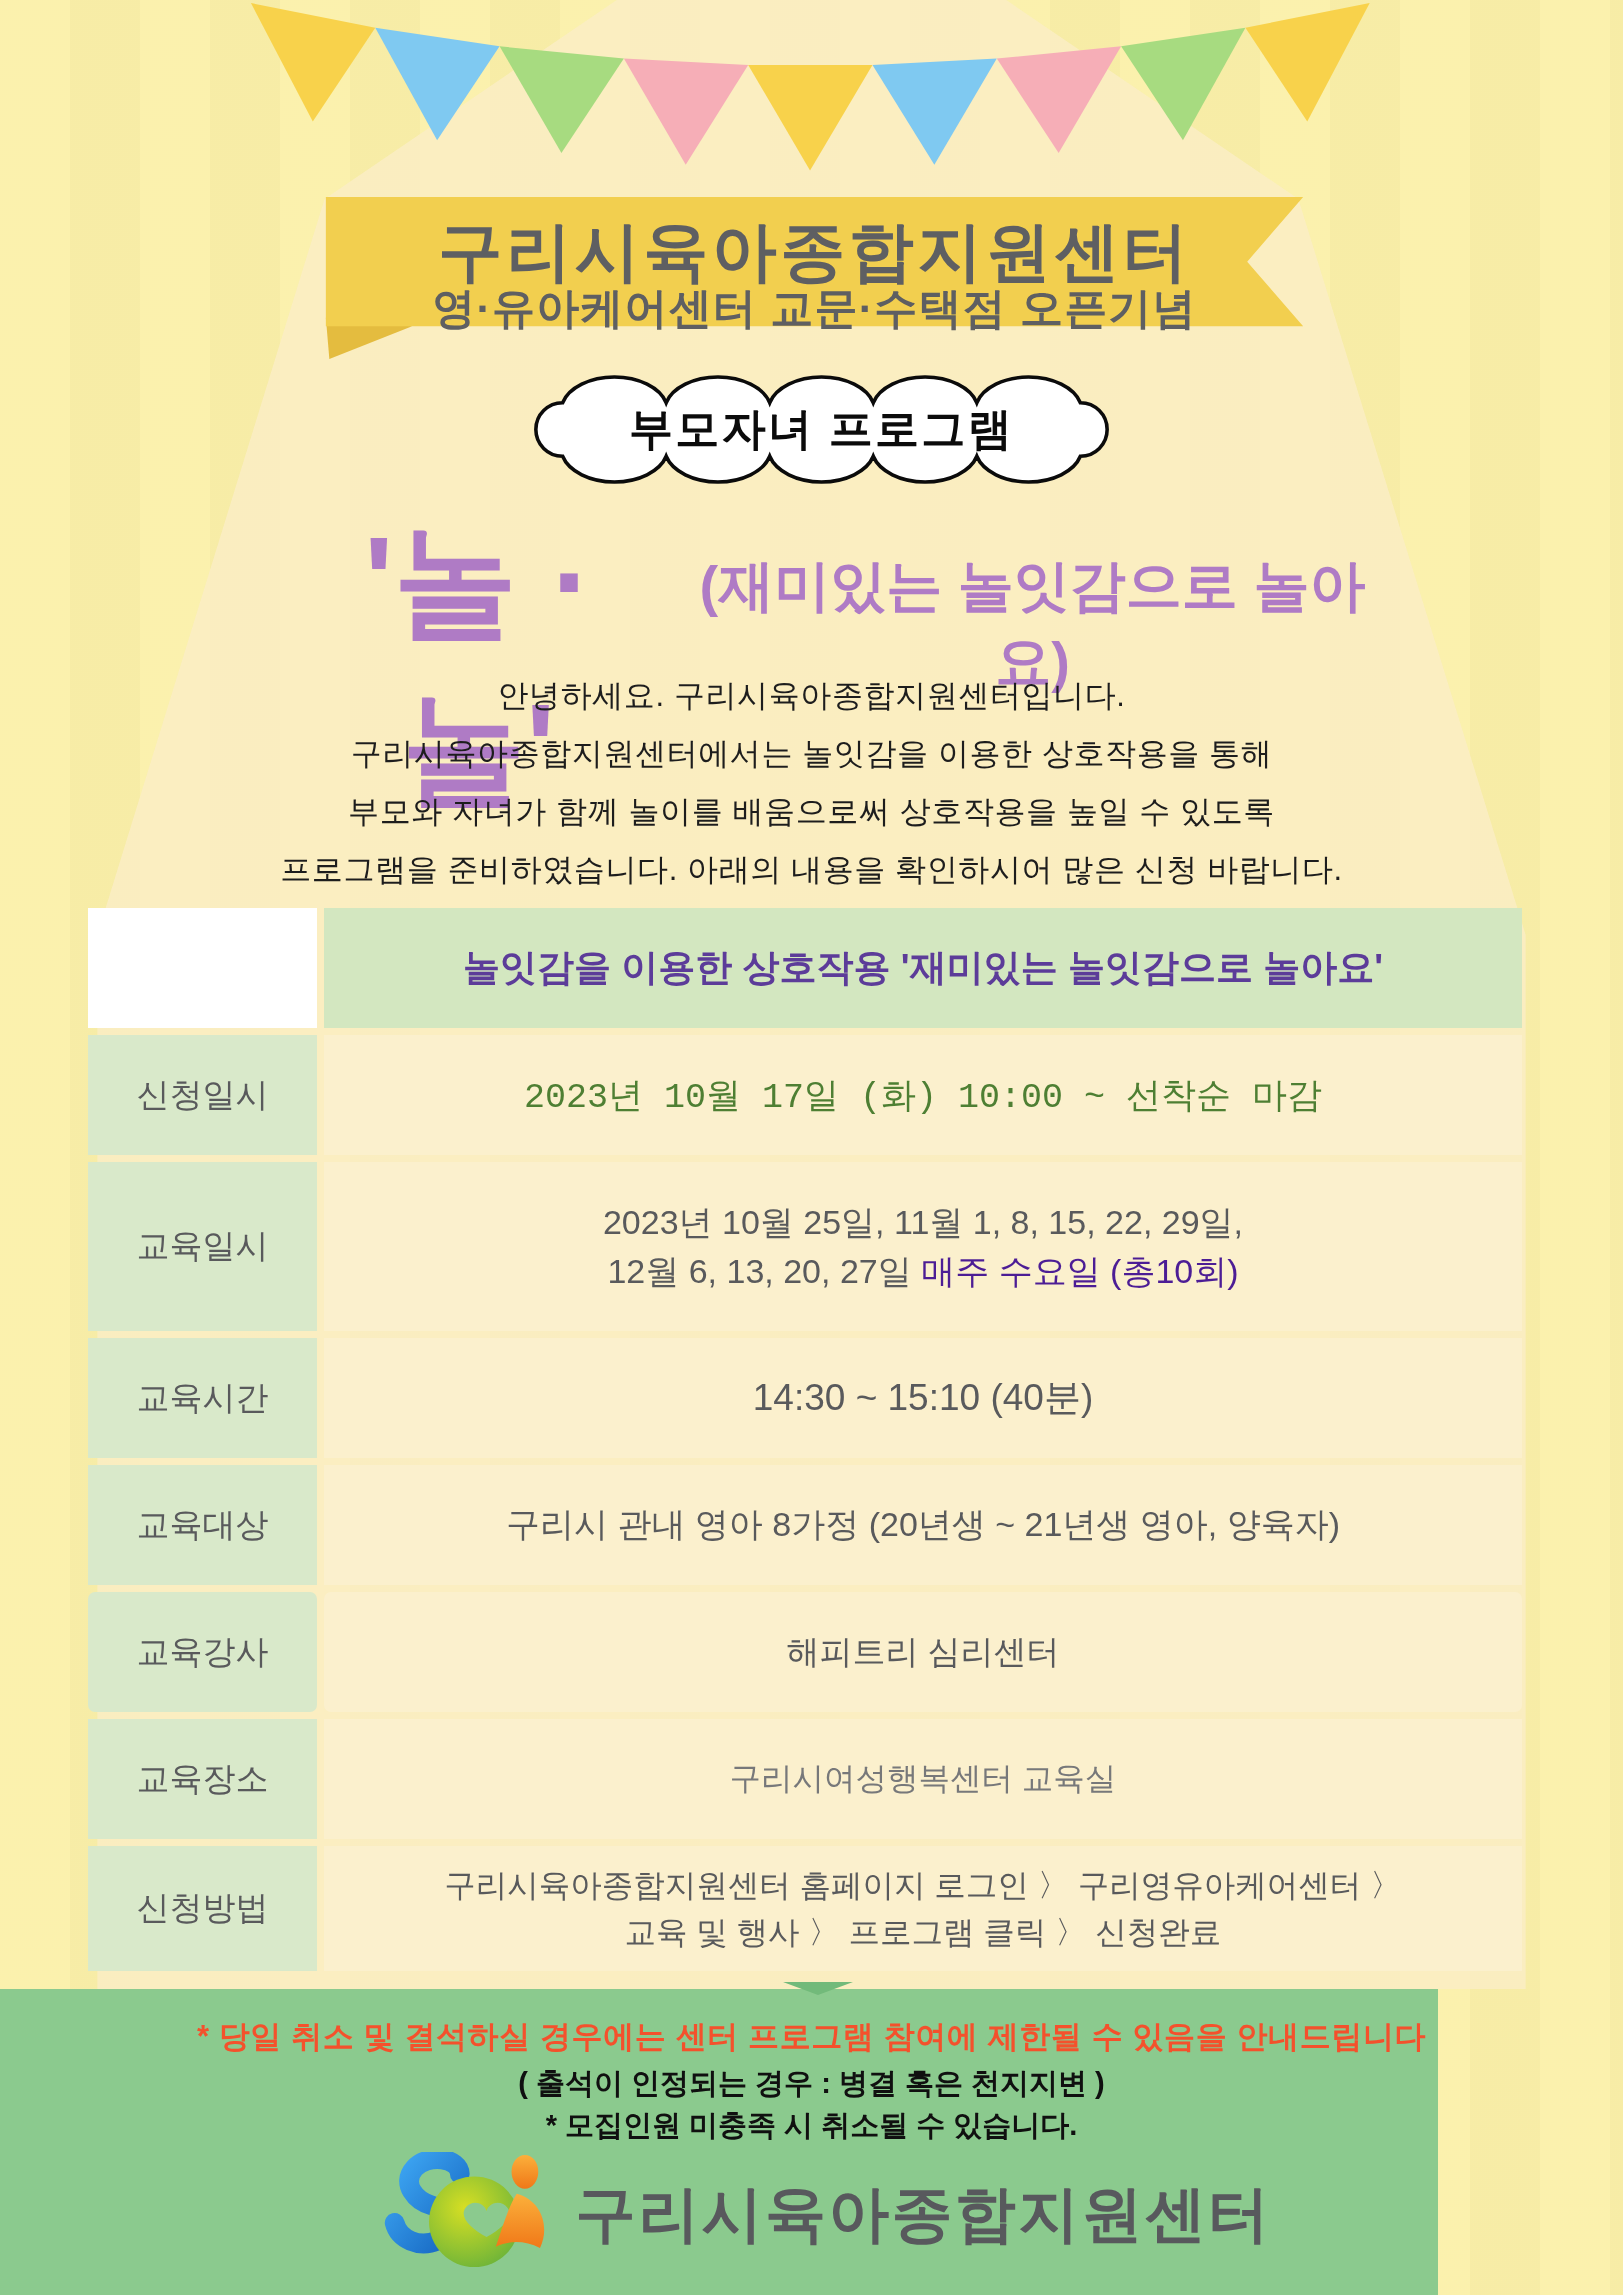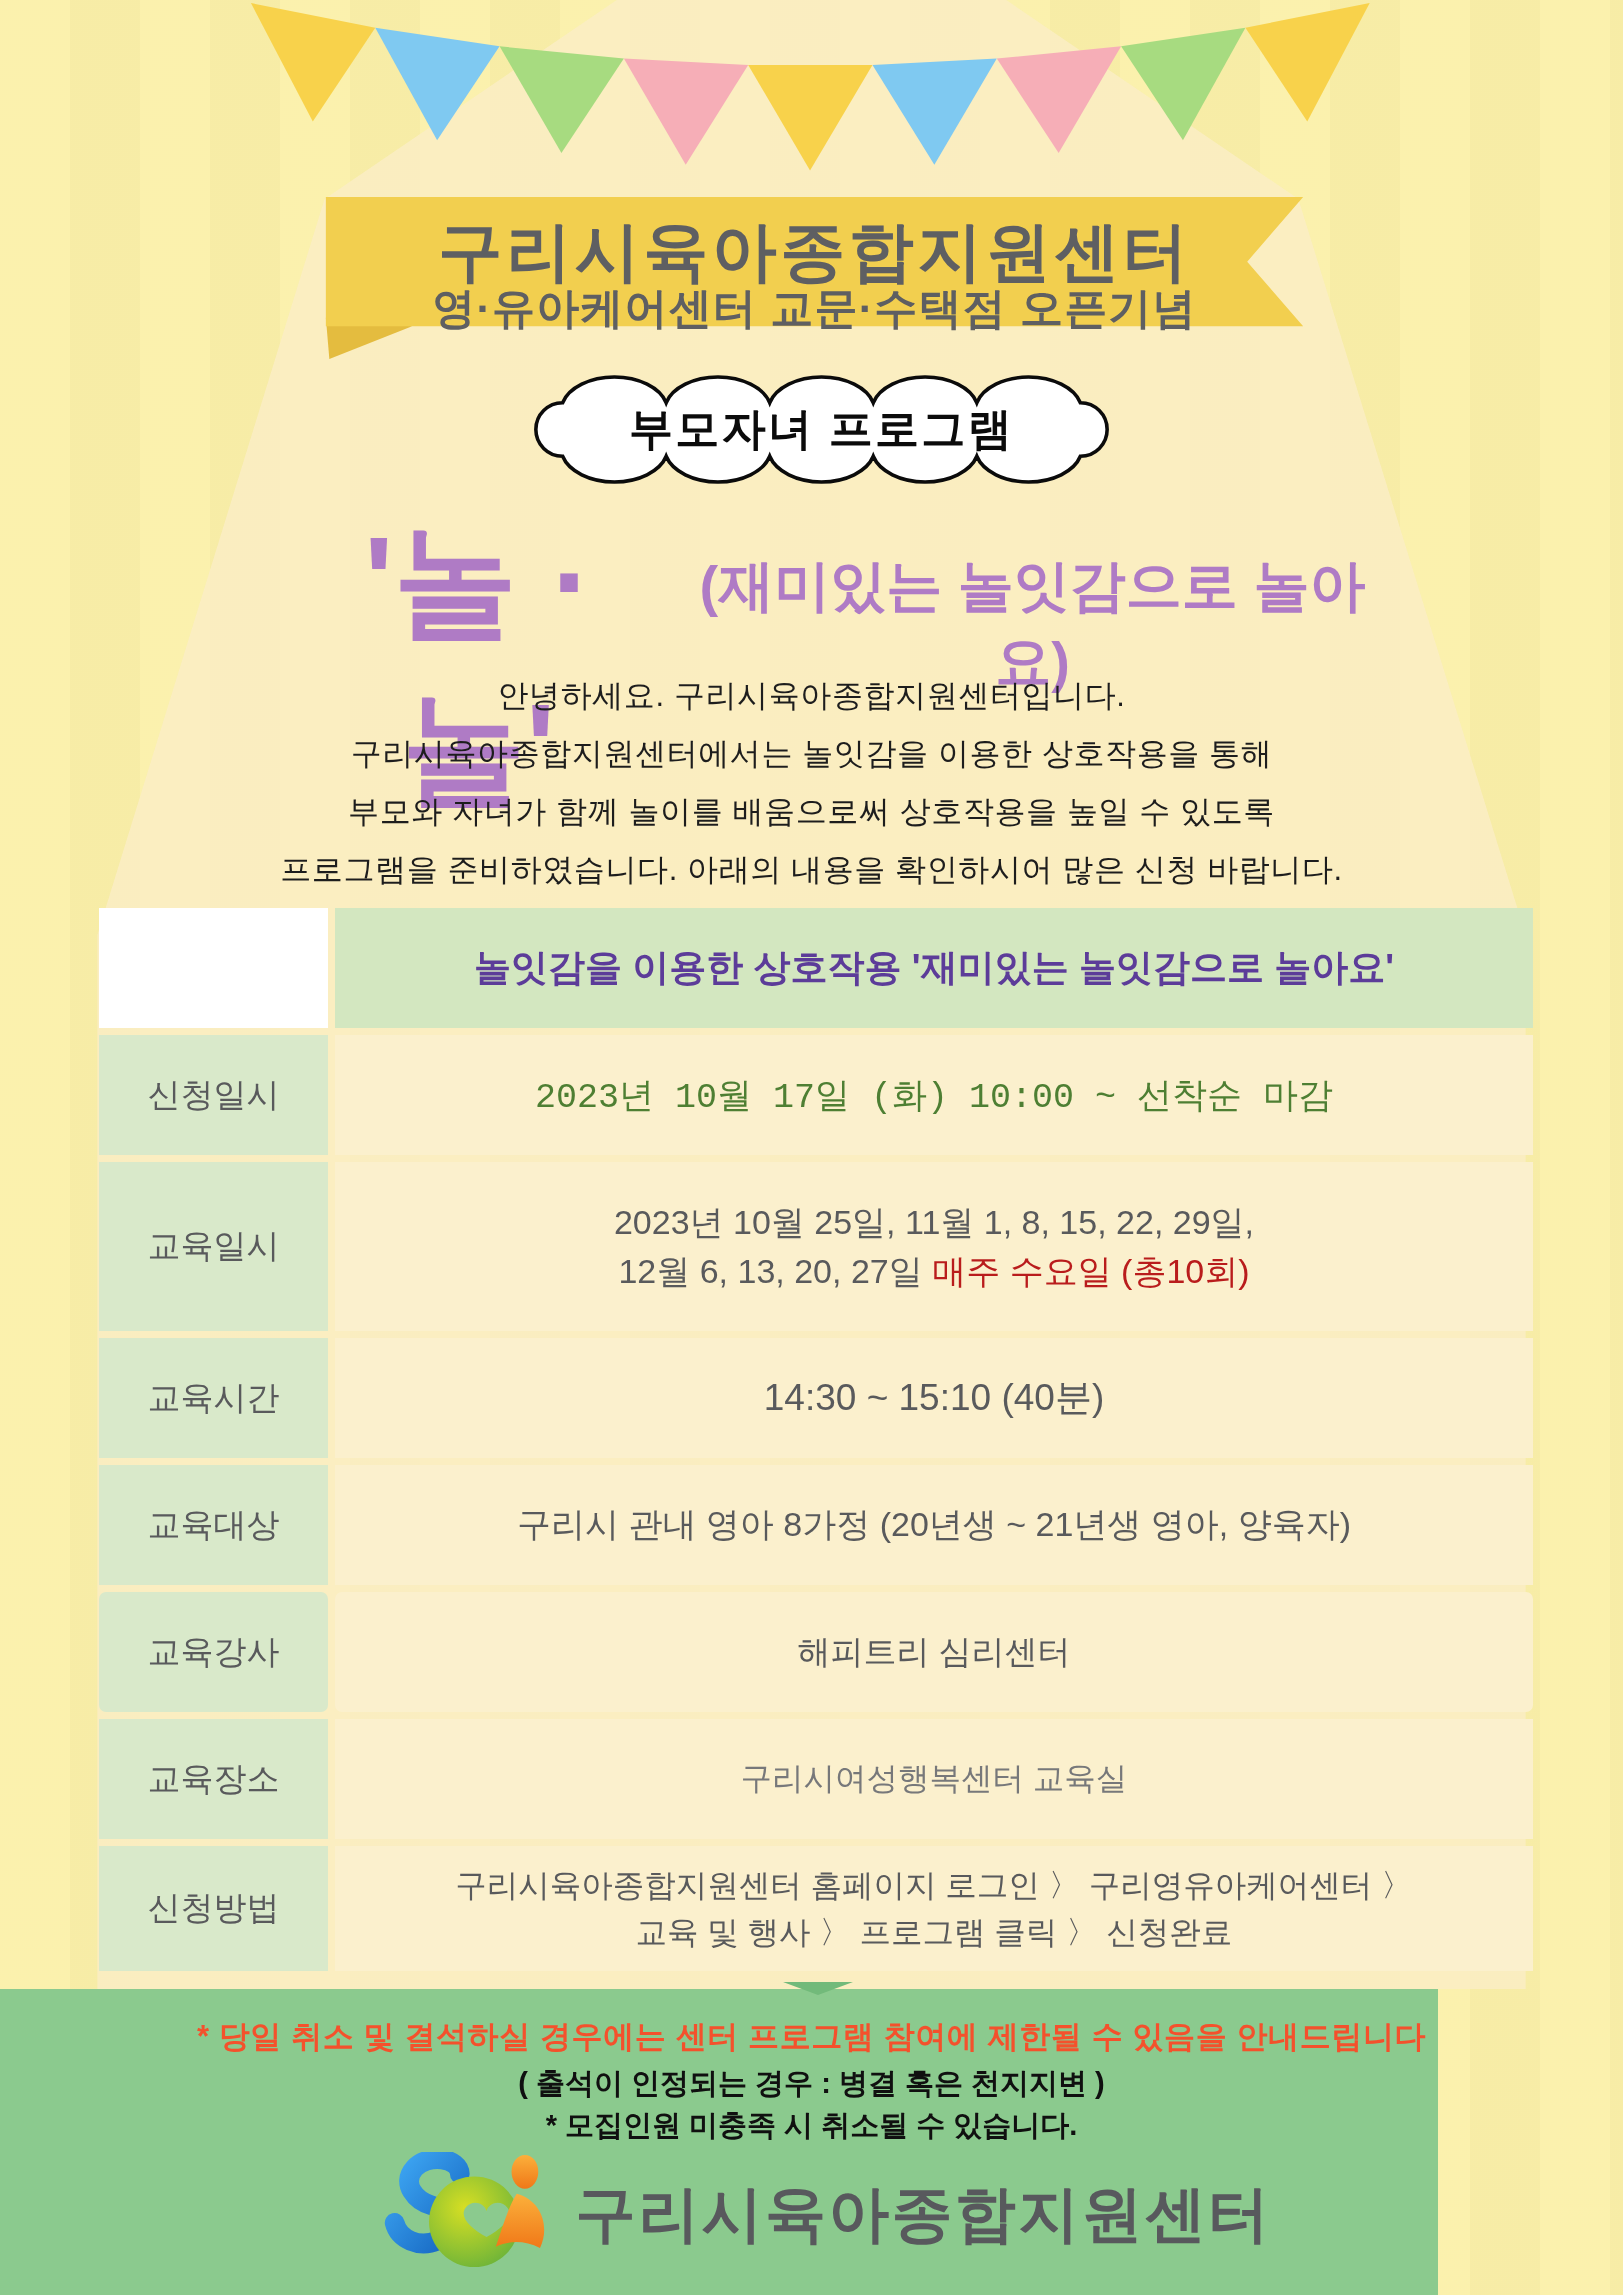--- a/index.html
+++ b/index.html
@@ -28,31 +28,31 @@
     font-size:44px;font-weight:bold;color:#0b0b0b;letter-spacing:2.3px;}
 
   .main-title{position:absolute;left:274px;top:500px;width:409px;text-align:center;
     font-size:124px;font-weight:bold;color:#AF7BC5;}
   .main-title-sub{position:absolute;left:665px;top:549px;width:735px;text-align:center;
     font-size:56px;font-weight:bold;color:#AF7BC5;}
 
   .intro{position:absolute;left:0;top:667px;width:1623px;text-align:center;color:#1d1d1d;}
   .intro .iline{font-size:31px;line-height:58px;font-weight:400;letter-spacing:0.6px;}
 
-  .ptable{position:absolute;left:99px;top:908px;width:1434px;}
+  .ptable{position:absolute;left:88px;top:908px;width:1434px;}
   .trow{display:flex;margin-bottom:7px;}
   .cell{display:flex;align-items:center;justify-content:center;text-align:center;}
   .cell.lab{width:229px;background:#D9E9CA;color:#595A5C;font-size:33px;margin-right:7px;flex:none;}
   .cell.val{flex:1;background:#FBF0CD;color:#595A5C;font-size:34px;flex-direction:column;}
   .trow.header .lab{background:#FFFFFF;}
   .trow.header .val{background:#D3E7C0;color:#5C3C99;font-weight:bold;font-size:37px;}
   .trow.header{height:120px;} .trow.header .cell{height:120px;}
   .r1 .cell{height:120px;font-family:Liberation Mono, monospace;} .r2 .cell{height:169px;} .r3 .cell{height:120px;}
   .r4 .cell{height:120px;} .r5 .cell{height:120px;border-radius:7px;} .r6 .cell{height:120px;} .r7 .cell{height:125px;}
-  .green-text{color:#b91c1c;}
+  .green-text{color:#4c1d95;}
   .r1 .val{color:#4E7F33;font-size:35px;}
   .r2 .val{font-size:34px;line-height:49px;}
   .r3 .val{font-size:37px;}
   .r4 .val{font-size:34px;}
   .r5 .val{font-size:33px;}
   .r6 .val{color:#77787A;font-size:31.5px;}
   .r7 .val{font-size:31.5px;line-height:47px;}
 
   .footer{position:absolute;left:0;top:1989px;width:1438px;height:306px;background:#8BCA8E;}
   .footer-tri{position:absolute;left:783px;top:-7px;}

